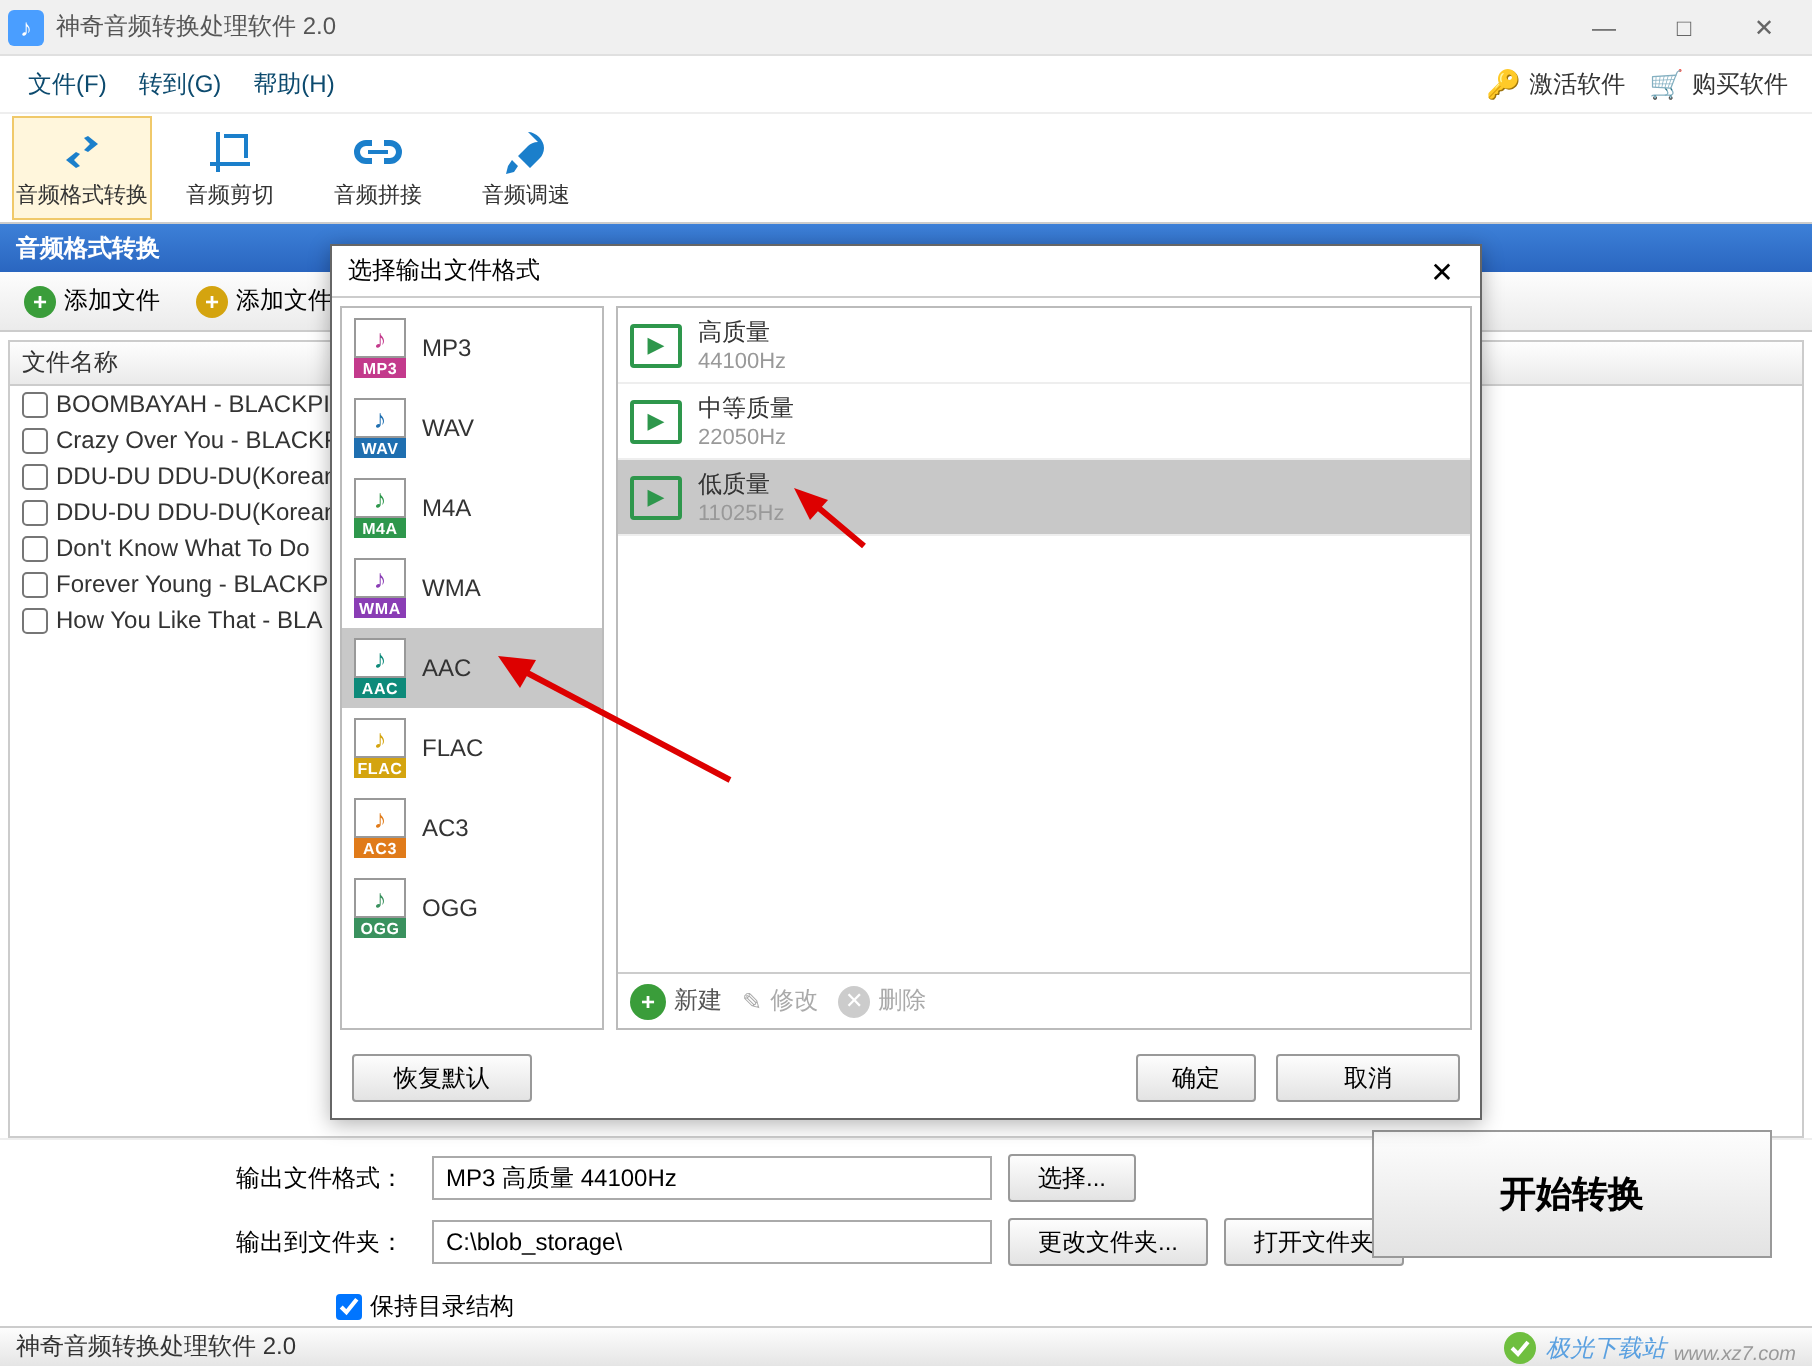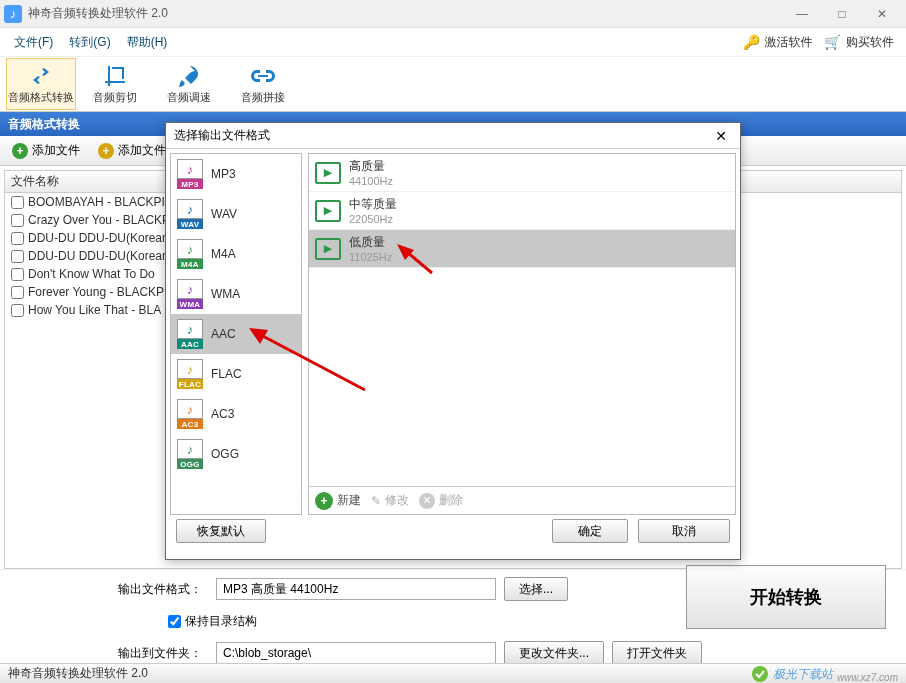--- a/index.html
+++ b/index.html
@@ -70,21 +70,21 @@
 
     .qual-panel { flex:1; border:1px solid #bbb; display:flex; flex-direction:column; }
     .qual-list { flex:1; overflow:auto; }
     .qual-row { height:38px; display:flex; align-items:center; gap:8px; padding:0 6px; border-bottom:1px solid #eee; }
     .qual-row.selected { background:#c8c8c8; }
     .qual-icon { width:26px; height:22px; border:2px solid #2e974c; border-radius:2px; display:flex; align-items:center; justify-content:center; color:#2e974c; font-size:11px; }
     .qual-text .name { color:#333; }
     .qual-text .hz { color:#999; font-size:11px; }
     .qual-actions { height:28px; border-top:1px solid #ccc; display:flex; align-items:center; gap:10px; padding:0 6px; }
     .qual-actions .act { display:flex; align-items:center; gap:4px; color:#555; }
-    .dlg-footer { height:40px; display:flex; padding:0 10px; gap:10px; }
+    .dlg-footer { height:40px; display:flex; align-items:center; padding:0 10px; gap:10px; }
     .dlg-footer .spacer { flex:1; }
     svg.arrow-line { position:absolute; pointer-events:none; }
 
   </style>
 </head>
 <body>
 
 <div class="titlebar">
   <div class="app-icon">♪</div>
   <div class="title">神奇音频转换处理软件 2.0</div>
@@ -122,33 +122,33 @@
   <div class="tool">
     <div class="ticon">
       <svg width="22" height="22" viewBox="0 0 22 22">
           <path d="M6 1v15h15v2H6v3H4v-3H1v-2h3V1zM8 4h10v10h2V2H8z" fill="#1b7fcb"></path>
         </svg>
     </div>
     <div class="tlabel">音频剪切</div>
   </div>
   <div class="tool">
     <div class="ticon">
+      <svg width="26" height="16" viewBox="0 0 26 16">
+          <path d="M7 2a6 6 0 0 0 0 12h3v-3H7a3 3 0 1 1 0-6h3V2zM19 2h-3v3h3a3 3 0 1 1 0 6h-3v3h3a6 6 0 0 0 0-12zM8 7h10v2H8z" fill="#1b7fcb"></path>
+        </svg>
+    </div>
+    <div class="tlabel">音频拼接</div>
+  </div>
+  <div class="tool">
+    <div class="ticon">
       <svg width="22" height="22" viewBox="0 0 22 22">
           <path d="M12 1c4 0 8 4 8 8 0 2-1 4-2 5l-5 5-3-3-3-3 5-5c1-1 3-2 5-2zM4 15l3 3-2 3-4 1 1-4z" fill="#1b7fcb"></path>
         </svg>
     </div>
     <div class="tlabel">音频调速</div>
-  </div>
-  <div class="tool">
-    <div class="ticon">
-      <svg width="26" height="16" viewBox="0 0 26 16">
-          <path d="M7 2a6 6 0 0 0 0 12h3v-3H7a3 3 0 1 1 0-6h3V2zM19 2h-3v3h3a3 3 0 1 1 0 6h-3v3h3a6 6 0 0 0 0-12zM8 7h10v2H8z" fill="#1b7fcb"></path>
-        </svg>
-    </div>
-    <div class="tlabel">音频拼接</div>
   </div>
 </div>
 
 <div class="section-header">音频格式转换</div>
 
 <div class="subtoolbar">
   <div class="sbtn">
     <div class="plus-icon" style="background:#3a9d3a">+</div>
     <span>添加文件</span>
   </div>
@@ -191,31 +191,31 @@
       </div>
     </div>
 </div>
 
 <div class="bottom-panel">
   <div class="form-row">
     <span class="form-label">输出文件格式：</span>
     <input class="text-input" style="width: 280px;" readonly="" value="MP3 高质量 44100Hz">
     <button class="btn">选择...</button>
   </div>
+  <div class="form-row">
+    <span class="form-label">输出到文件夹：</span>
+    <input class="text-input" style="width: 280px;" value="C:\blob_storage\">
+    <button class="btn">更改文件夹...</button>
+    <button class="btn">打开文件夹</button>
+  </div>
   <div class="form-row" style="padding-left:98px">
     <label style="display:flex;align-items:center;gap:4px">
       <input type="checkbox" checked="" style="">
       <span>保持目录结构</span>
     </label>
-  </div>
-  <div class="form-row">
-    <span class="form-label">输出到文件夹：</span>
-    <input class="text-input" style="width: 280px;" value="C:\blob_storage\">
-    <button class="btn">更改文件夹...</button>
-    <button class="btn">打开文件夹</button>
   </div>
   <div class="start-btn">开始转换</div>
 </div>
 
 <div class="statusbar">
   <span>神奇音频转换处理软件 2.0</span>
   <span class="logo-right">
     <svg width="18" height="18" viewBox="0 0 18 18">
         <circle cx="9" cy="9" r="8" fill="#6fbf3f"></circle>
         <path d="M5 9l3 3 5-6" stroke="#fff" stroke-width="2" fill="none"></path>
@@ -341,21 +341,21 @@
         <div class="act" style="color:#aaa">
           <span style="width:16px;height:16px;border-radius:50%;background:#ccc;color:#fff;display:flex;align-items:center;justify-content:center;font-size:11px">✕</span>
           <span>删除</span>
         </div>
       </div>
     </div>
   </div>
   <div class="dlg-footer">
     <button class="btn" style="width:90px">恢复默认</button>
     <div class="spacer"></div>
-    <button class="btn" style="width:76px">确定</button>
+    <button class="btn" style="width:60px">确定</button>
     <button class="btn" style="width:92px">取消</button>
   </div>
 </div>
 
 <svg class="arrow-line" style="top:0;left:0" width="906" height="683">
   <defs>
     <marker id="ah" markerWidth="10" markerHeight="10" refX="8" refY="3" orient="auto">
       <path d="M0,0各0 L9,3 L0,6 z" fill="#d00"></path>
     </marker>
   </defs>

